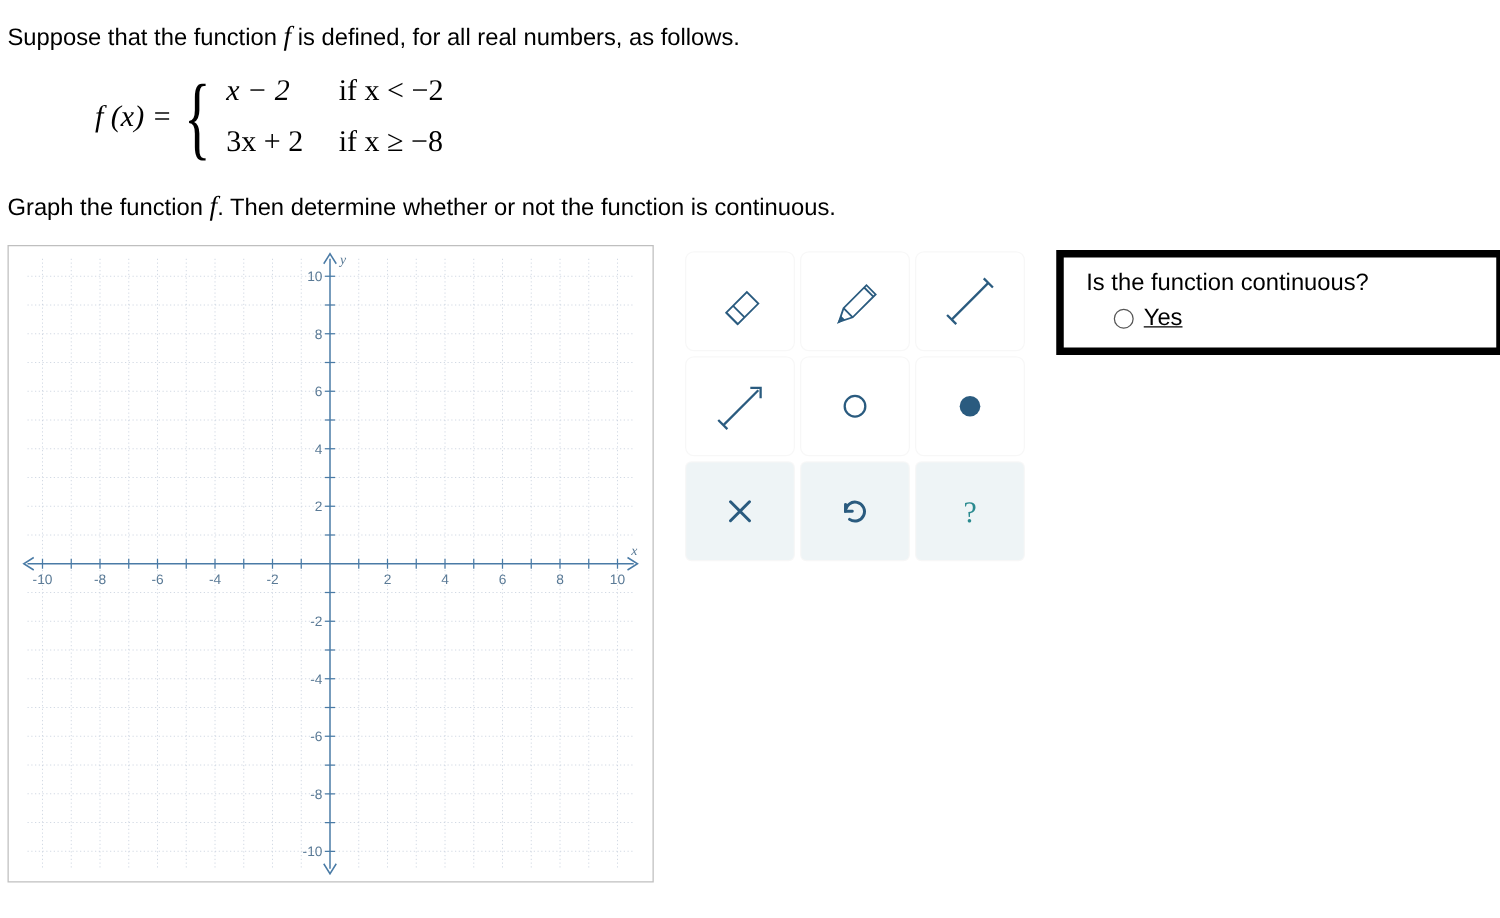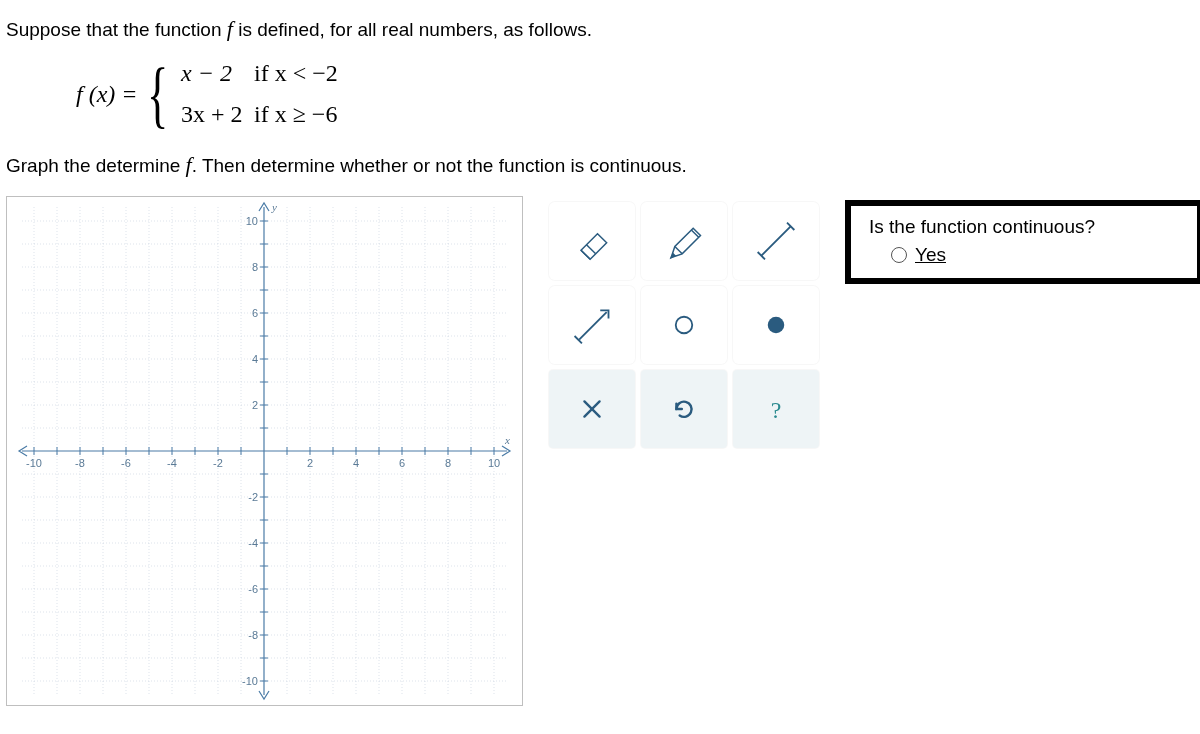--- a/index.html
+++ b/index.html
@@ -36,21 +36,21 @@
     transform: scaleX(0.6);
     display: inline-block;
   }
   .cases {
     display: flex;
     flex-direction: column;
     gap: 14px;
   }
   .case-row {
     display: flex;
-    gap: 3px;
+    gap: 20px;
   }
   .case-expr {
     min-width: 70px;
   }
   .case-cond {
   }
   .graph-row {
     display: flex;
     align-items: flex-start;
     gap: 20px;
@@ -132,27 +132,27 @@
 <div class="piecewise-wrap">
   <span class="piecewise-left">f (x) =</span>
   <span class="brace">{</span>
   <div class="cases">
     <div class="case-row">
       <span class="case-expr" style="font-style:italic;">x − 2</span>
       <span class="case-cond">if x &lt; −2</span>
     </div>
     <div class="case-row">
       <span class="case-expr" style="">3x + 2</span>
-      <span class="case-cond">if x ≥ −6</span>
+      <span class="case-cond">if x ≥ −8</span>
     </div>
   </div>
 </div>
 
 <div class="problem-text">
-  <span>Graph the determine </span><span class="func-italic">f</span><span>. Then determine whether or not the function is continuous.</span>
+  <span>Graph the function </span><span class="func-italic">f</span><span>. Then determine whether or not the function is continuous.</span>
 </div>
 
 <div class="graph-row">
 
   <div class="graph-box">
     <svg viewBox="0 0 515 508">
 
       <g stroke="#b8c4d4" stroke-width="0.5" stroke-dasharray="1 2">
 
         <line x1="27" y1="10" x2="27" y2="498"></line>

